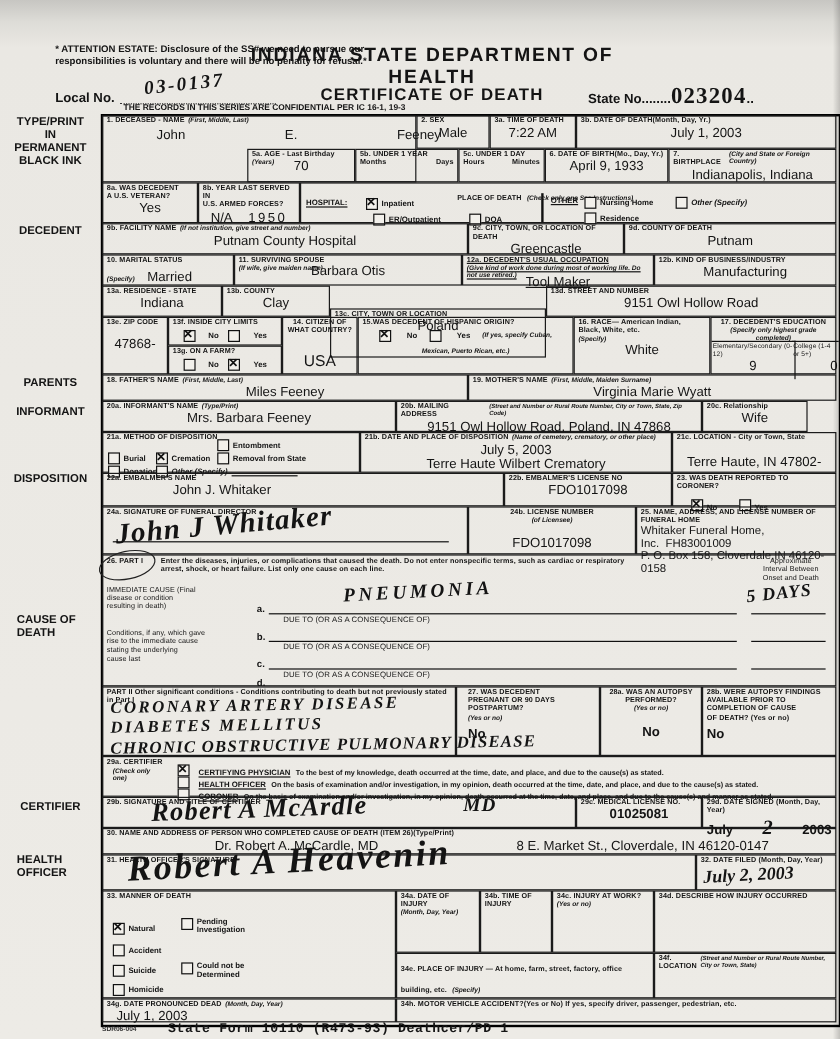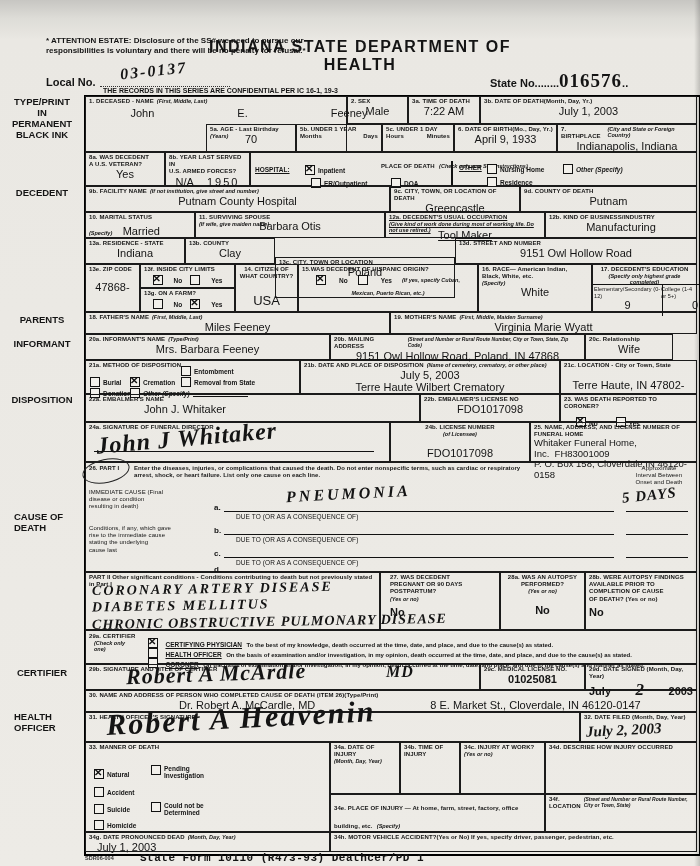--- a/index.html
+++ b/index.html
@@ -34,23 +34,24 @@
 <body>
 
 <div class="pg">
 
   <div class="abs" style="left:46px;top:36px;width:268px;font-size:8px;font-weight:bold;line-height:1.25;">* ATTENTION ESTATE:  Disclosure of the SS# we need to pursue our responsibilities is voluntary and there will be no penalty for refusal.*</div>
   <div class="abs" style="left:46px;top:76px;font-size:11px;font-weight:bold;">Local No.</div>
   <div class="abs hand" style="left:120px;top:62px;font-size:16px;transform:rotate(-6deg);letter-spacing:2px;">03-0137</div>
   <div class="dotted" style="left:100px;top:86px;width:130px;"></div>
 
   <div class="abs" style="left:190px;top:38px;width:340px;text-align:center;font-size:16px;letter-spacing:1.5px;font-weight:bold;font-family:'Liberation Sans',sans-serif;">INDIANA  STATE  DEPARTMENT  OF  HEALTH</div>
+  <div class="abs" style="left:230px;top:70px;width:260px;text-align:center;font-size:14px;letter-spacing:1px;font-weight:bold;">CERTIFICATE OF DEATH</div>
 
   <div class="abs" style="left:490px;top:70px;">
-    <span style="font-size:11px;font-weight:bold;">State No........</span><span class="hand" style="font-size:19px;letter-spacing:1px;font-style:normal;">016576</span><span style="font-size:11px;font-weight:bold;">..</span>
+    <span style="font-size:11px;font-weight:bold;">State No........</span><span class="hand" style="font-size:19px;letter-spacing:1px;font-style:normal;">023204</span><span style="font-size:11px;font-weight:bold;">..</span>
   </div>
 
   <div class="abs" style="left:103px;top:87px;font-size:7px;font-weight:bold;">THE RECORDS IN THIS SERIES ARE CONFIDENTIAL PER IC 16-1, 19-3</div>
 
   <div class="sideLbl pre" style="top:97px;">TYPE/PRINT
 IN
 PERMANENT
 BLACK INK</div>
   <div class="sideLbl" style="top:188px;">DECEDENT</div>
   <div class="sideLbl" style="top:315px;">PARENTS</div>

